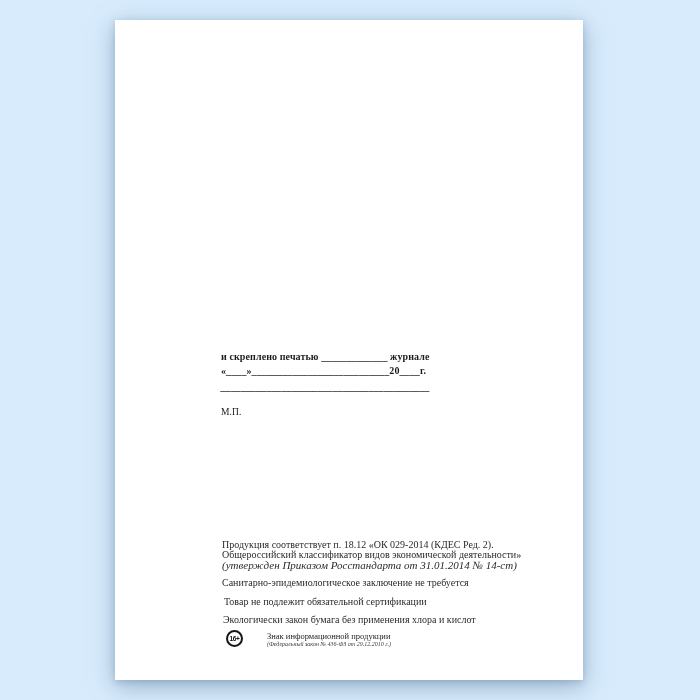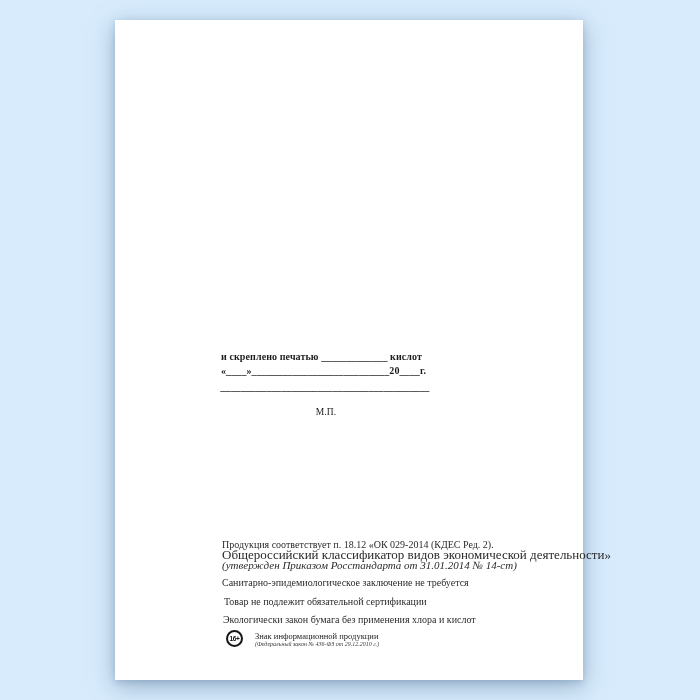--- a/index.html
+++ b/index.html
@@ -38,56 +38,56 @@
     font-size: 10px;
     line-height: 13.5px;
     color: #1c1c1c;
     white-space: nowrap;
     letter-spacing: 0.1px;
   }
   .cert-line4 { padding-left: 3px; }
   .cert-line5 { margin-top: 3px; font-style: italic; }
   .mp {
     margin-top: 12px;
-    text-align: center;
+    text-align: left;
     padding-right: 2px;
     font-weight: normal;
     font-size: 9.5px;
     color: #222;
   }
   
   .footer {
     position: absolute;
     left: 107px;
     top: 520px;
     width: 260px;
     color: #2a2a2a;
     white-space: nowrap;
   }
   .f-line {
     font-size: 10px;
     line-height: 10px;
   }
   .f-sub {
-    font-size: 13px;
+    font-size: 10px;
     line-height: 10px;
   }
   .f-italic {
     font-size: 11px;
     font-style: italic;
     line-height: 10px;
     margin-bottom: 8px;
   }
   .f-sanitary { margin-bottom: 9px; }
   .f-cert { margin-bottom: 8px; padding-left: 2px; }
   .f-eco  { margin-bottom: 5px; padding-left: 1px; }
   .age-row {
     display: flex;
     align-items: flex-start;
-    gap: 12px;
+    gap: 24px;
     padding-left: 4px;
   }
   .age-badge {
     width: 13px;
     height: 13px;
     border: 2px solid #161616;
     border-radius: 50%;
     display: flex;
     align-items: center;
     justify-content: center;
@@ -111,21 +111,21 @@
     color: #3a3a3a;
   }
 </style>
 </head>
 <body>
 
 <div class="scene">
   <div class="paper">
 
     <div class="cert-block">
-      <div class="cert-line2">и скреплено печатью _____________ кислот</div>
+      <div class="cert-line2">и скреплено печатью _____________ журнале</div>
       <div class="cert-line3">«____»___________________________20____г.</div>
       <div class="cert-line5">_________________________________________</div>
       <div class="mp">М.П.</div>
     </div>
 
     <div class="footer">
       <div class="f-line">Продукция соответствует п. 18.12 «ОК 029-2014 (КДЕС Ред. 2).</div>
       <div class="f-sub">Общероссийский классификатор видов экономической деятельности»</div>
       <div class="f-italic">(утвержден Приказом Росстандарта от 31.01.2014 № 14-ст)</div>
       <div class="f-line f-sanitary">Санитарно-эпидемиологическое заключение не требуется</div>

